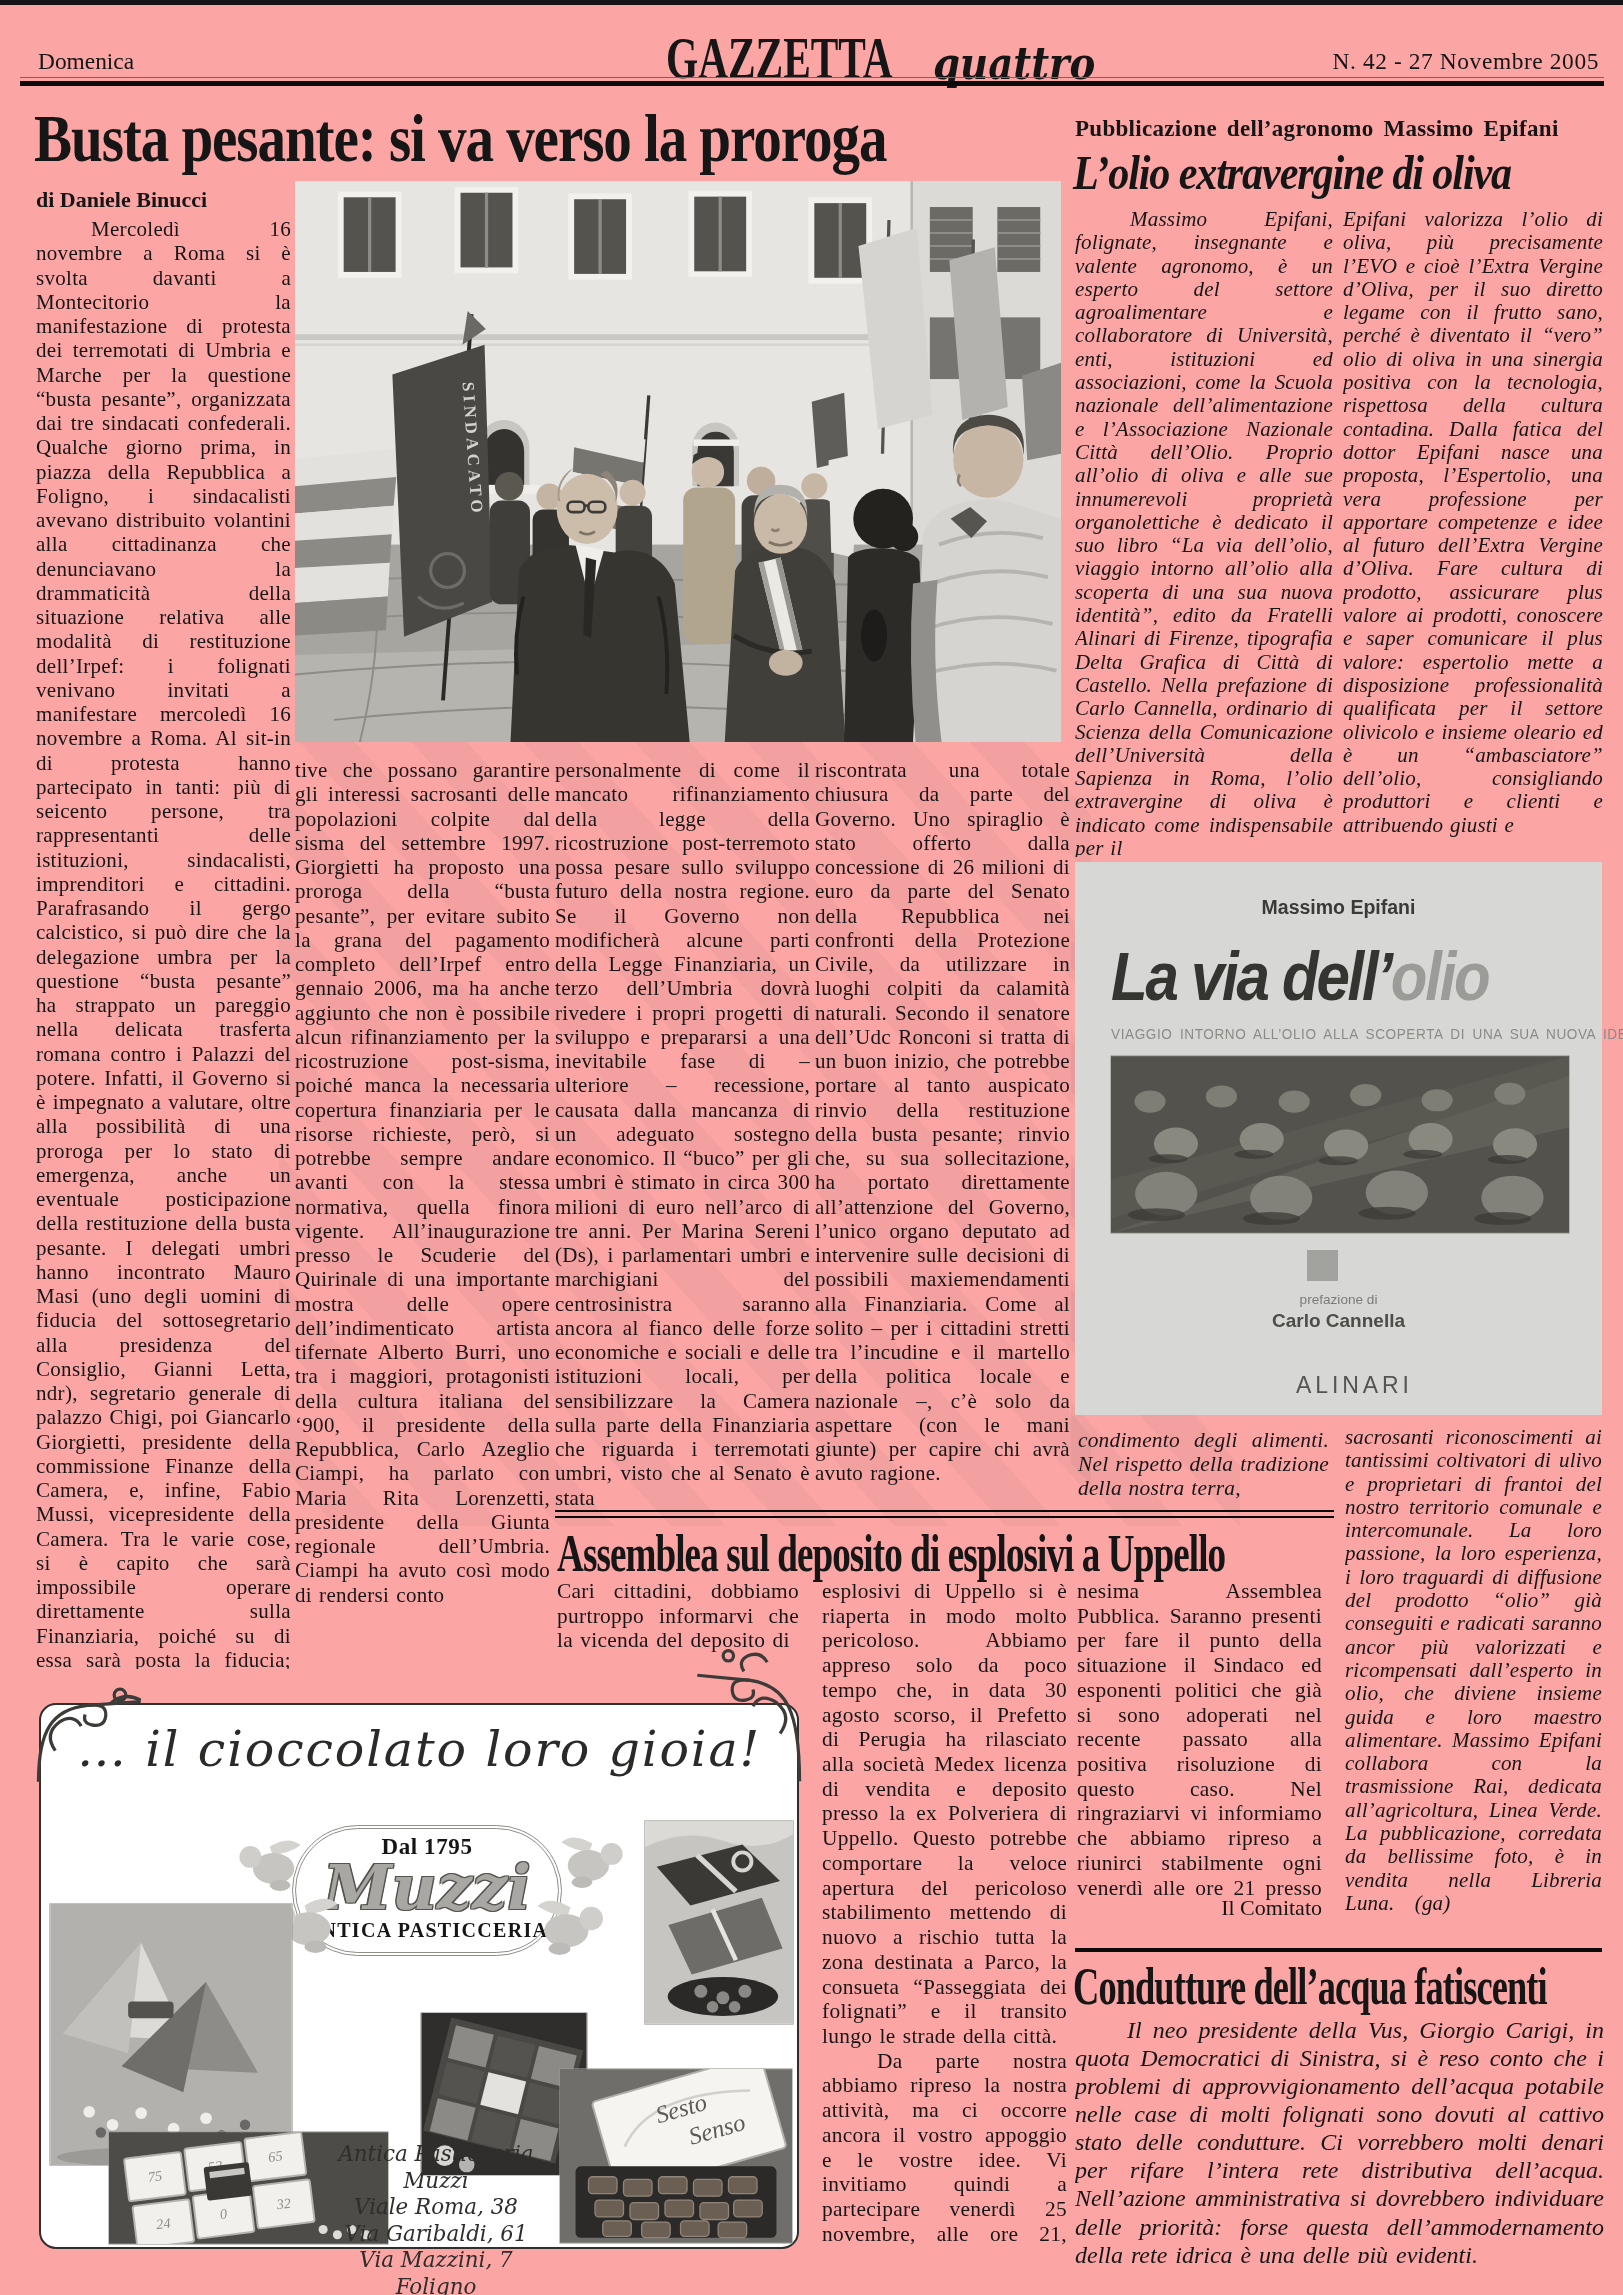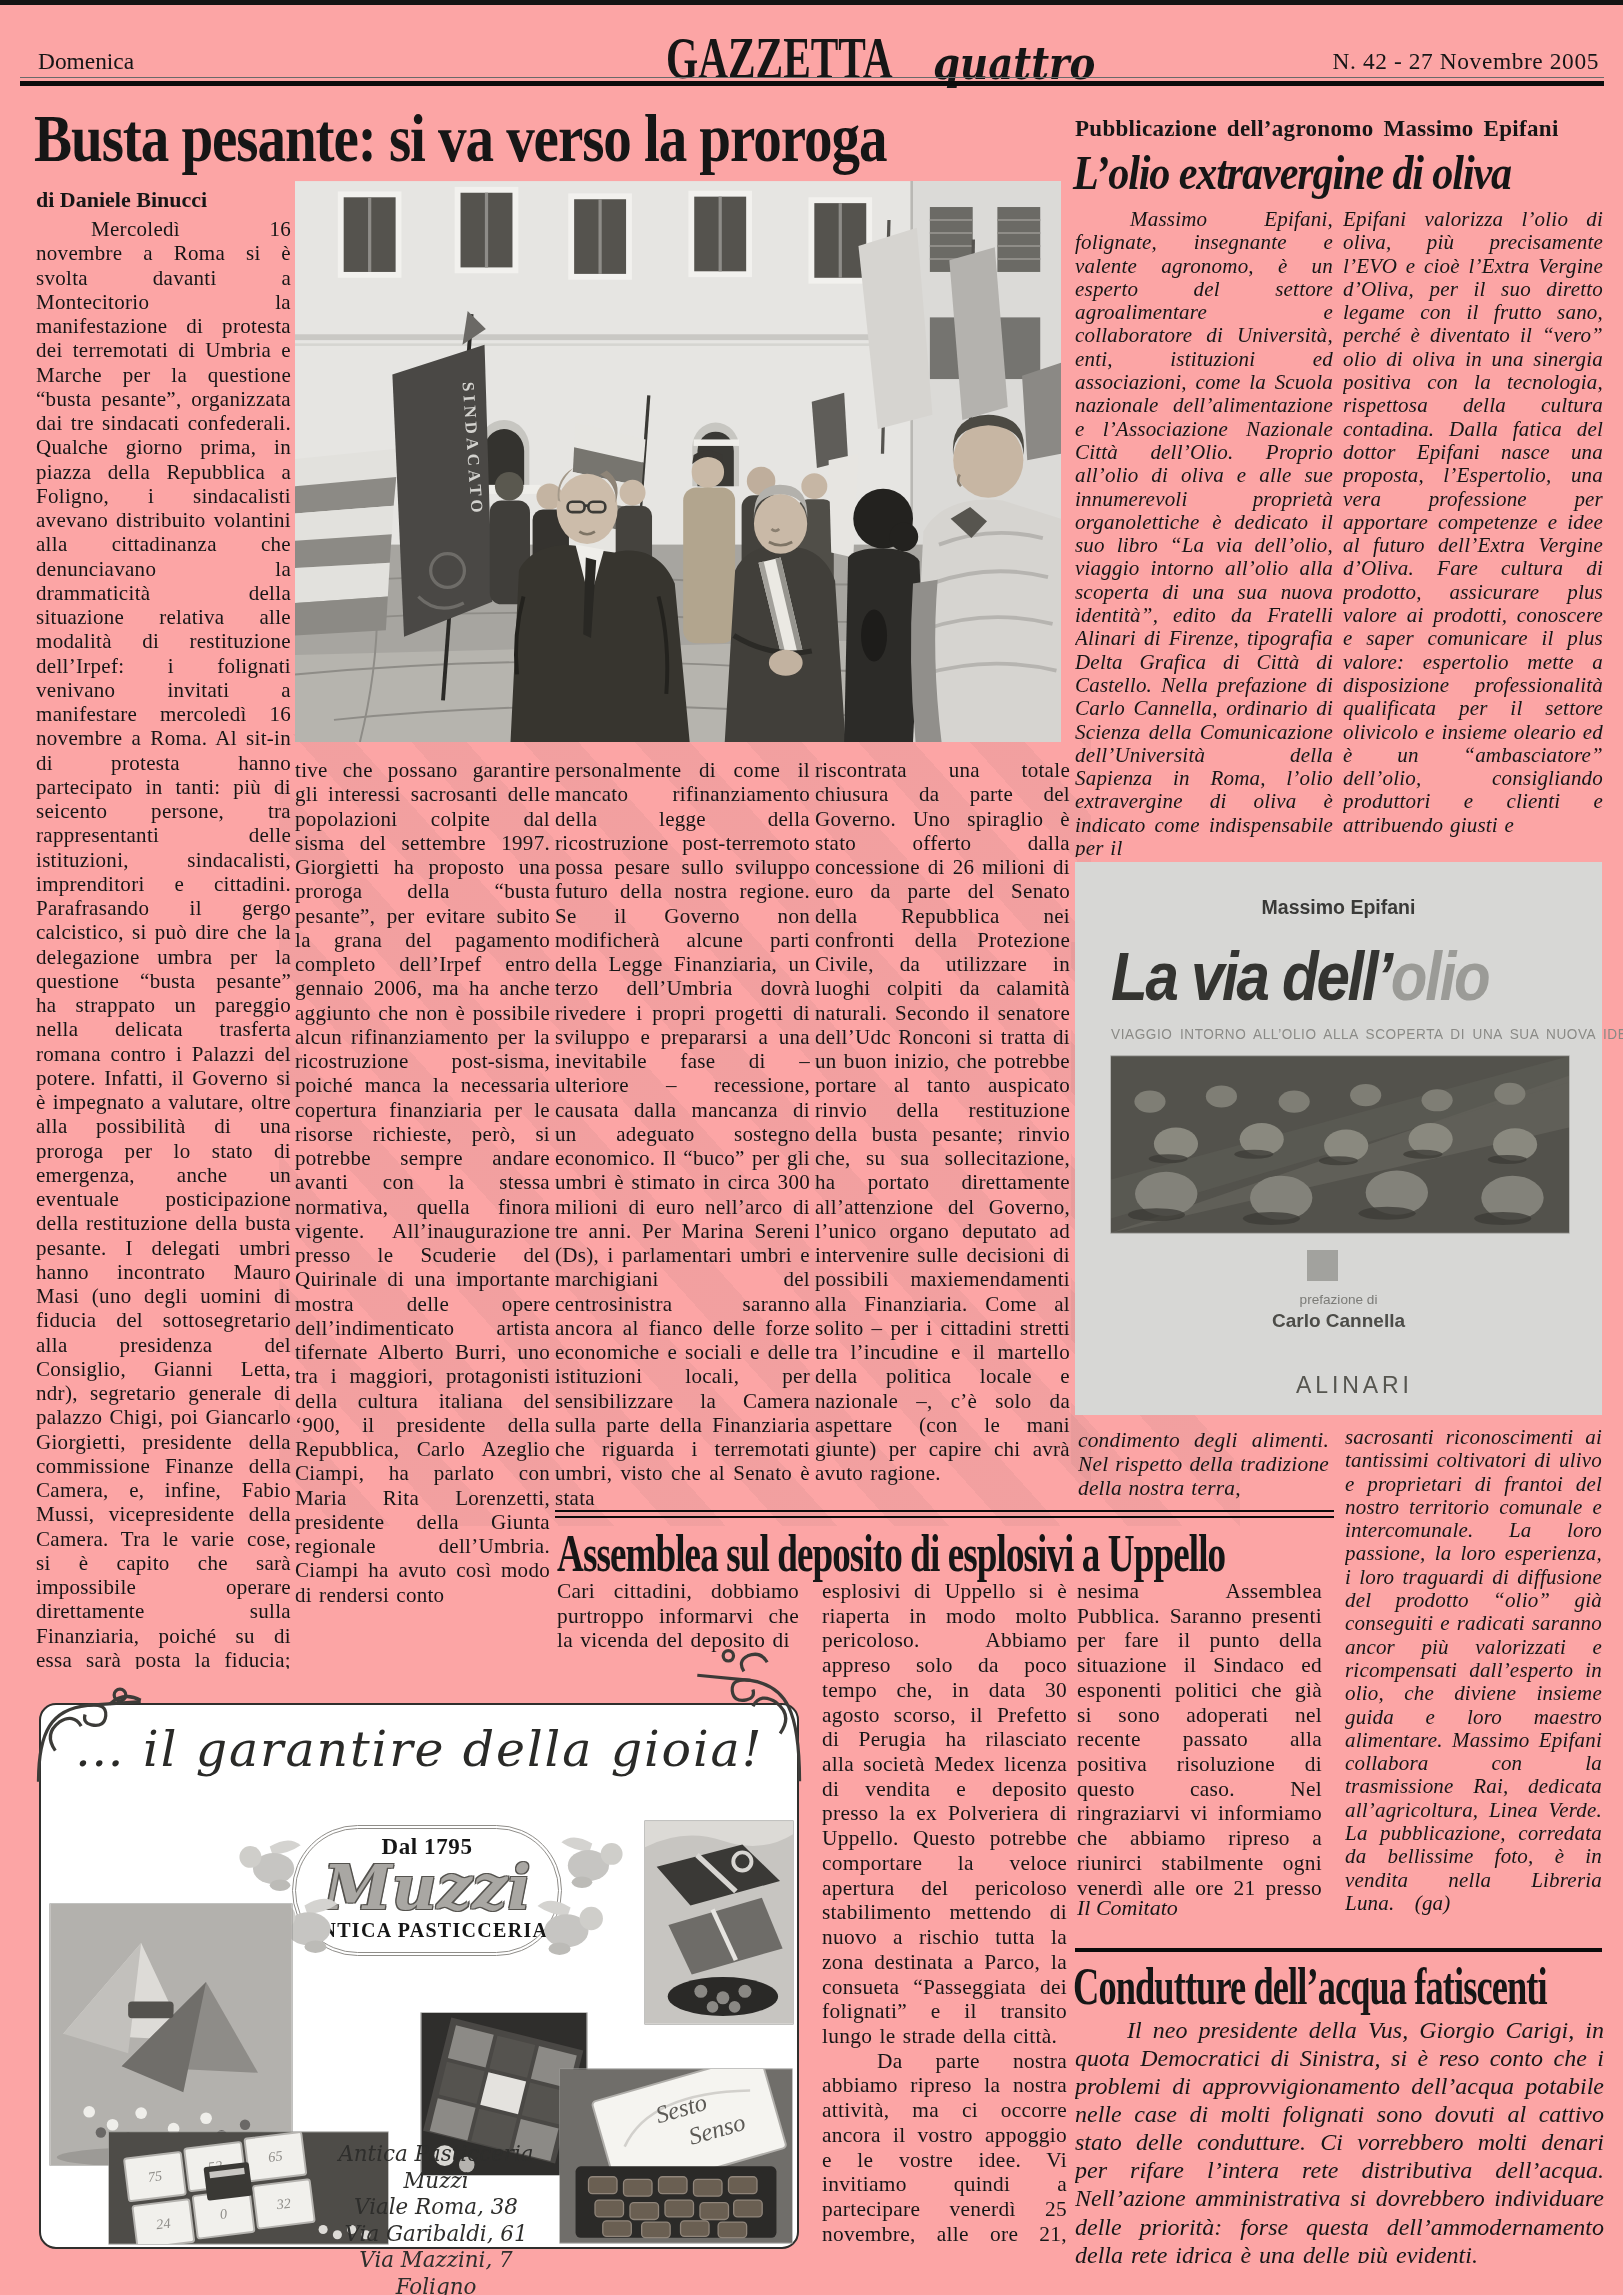--- a/index.html
+++ b/index.html
@@ -311,21 +311,21 @@
   <div class="abs rule" style="left:555px;top:1516px;width:779px;height:1.9px;"></div>
   <div class="abs" style="left:557px;top:1523px;width:777px;height:55px;">
     <span class="nowrap headline" style="font-size:53px;transform:scaleX(.70);">Assemblea sul deposito di esplosivi a Uppello</span>
   </div>
   <div class="abs jt body-col" style="left:557px;top:1579px;width:242px;height:83px;font-size:21.4px;">Cari cittadini, dobbiamo purtroppo informarvi che la vicenda del deposito di</div>
   <div class="abs jt body-col" style="left:822px;top:1579px;width:245px;height:669px;font-size:21.4px;">
     <div class="jt">esplosivi di Uppello si è riaperta in modo molto pericoloso. Abbiamo appreso solo da poco tempo che, in data 30 agosto scorso, il Prefetto di Perugia ha rilasciato alla società Medex licenza di vendita e deposito presso la ex Polveriera di Uppello. Questo potrebbe comportare la veloce apertura del pericoloso stabilimento mettendo di nuovo a rischio tutta la zona destinata a Parco, la consueta “Passeggiata dei folignati” e il transito lungo le strade della città.</div>
     <div class="jt indent">Da parte nostra abbiamo ripreso la nostra attività, ma ci occorre ancora il vostro appoggio e le vostre idee. Vi invitiamo quindi a partecipare venerdì 25 novembre, alle ore 21, presso il Centro Sociale di Uppello, all’en-</div>
   </div>
   <div class="abs jt body-col" style="left:1077px;top:1579px;width:245px;height:325px;font-size:21.4px;">nesima Assemblea Pubblica. Saranno presenti per fare il punto della situazione il Sindaco ed esponenti politici che già si sono adoperati nel recente passato alla positiva risoluzione di questo caso. Nel ringraziarvi vi informiamo che abbiamo ripreso a riunirci stabilmente ogni venerdì alle ore 21 presso il Centro Sociale di Uppello.</div>
-  <div class="abs" style="left:1077px;top:1895px;width:245px;text-align:left;font-size:22px;font-style:italic;">Il Comitato</div>
+  <div class="abs" style="left:1077px;top:1895px;width:245px;text-align:right;font-size:22px;">Il Comitato</div>
 
   <div class="abs rule" style="left:1075px;top:1948px;width:527px;height:3.9px;"></div>
   <div class="abs" style="left:1073px;top:1957px;width:529px;height:53px;">
     <span class="nowrap headline" style="font-size:52px;transform:scaleX(.70);">Condutture dell’acqua fatiscenti</span>
   </div>
   <div class="abs jt" style="left:1075px;top:2016px;width:529px;height:247px;font-size:24px;line-height:1.17;font-style:italic;text-indent:52px;word-spacing:1.9px;">Il neo presidente della Vus, Giorgio Carigi, in quota Democratici di Sinistra, si è reso conto che i problemi di approvvigionamento dell’acqua potabile nelle case di molti folignati sono dovuti al cattivo stato delle condutture. Ci vorrebbero molti denari per rifare l’intera rete distributiva dell’acqua. Nell’azione amministrativa si dovrebbero individuare delle priorità: forse questa dell’ammodernamento della rete idrica è una delle più evidenti.</div>
 
   <div class="abs adbox" style="left:39px;top:1703px;width:756px;height:542px;background:#fff;">
 
     <svg class="abs" style="left:-9px;top:-19.5px;" width="110" height="97" viewBox="0 0 170 150">
@@ -340,21 +340,21 @@
     <svg class="abs" style="right:-9px;top:-56px;" width="110" height="134" viewBox="0 0 170 206">
       <g stroke="#3c3b38" stroke-width="5" fill="none" transform="translate(170,0) scale(-1,1)">
         <path d="M10,204 C10,96 30,56 86,48 L168,40"></path>
         <path d="M86,48 q30,-4 28,16 q-2,18 -22,14 q-14,-3 -10,-16"></path>
         <path d="M40,130 q-20,-28 6,-48 q24,-16 36,6"></path>
         <path d="M60,20 q10,-18 30,-10 q16,8 6,24"></path>
         <circle cx="120" cy="10" r="8"></circle>
       </g>
     </svg>
 
-    <div class="abs script" style="left:0;top:15.6px;width:756px;text-align:center;font-size:49px;color:#2a2a28;letter-spacing:1.9px;">… il garantire della gioia!</div>
+    <div class="abs script" style="left:0;top:15.6px;width:756px;text-align:center;font-size:49px;color:#2a2a28;letter-spacing:1.9px;">… il cioccolato loro gioia!</div>
 
     <div class="abs" style="left:251px;top:101px;width:262px;height:123px;border:4.5px double #8f8d89;border-radius:71px;background:#fff;text-align:center;margin-top:19px;">
       <div style="margin-top:5.2px;font-size:23px;font-weight:bold;letter-spacing:0.6px;">Dal 1795</div>
       <div class="script" style="margin-top:-9px;font-size:62px;font-weight:bold;color:#a9a7a3;text-shadow:1.3px 1.3px 0 #55534f,-1.3px -1.3px 0 #55534f,1.3px -1.3px 0 #55534f,-1.3px 1.3px 0 #55534f;">Muzzi</div>
       <div style="margin-top:-5.2px;font-size:20px;font-weight:bold;letter-spacing:1.3px;">ANTICA PASTICCERIA</div>
     </div>
 
     <svg class="abs" style="left:190px;top:130px;" width="71" height="58" viewBox="0 0 110 90">
       <path d="M60,18 Q90,0 108,16 Q88,30 64,30 Z" fill="#d4d3d0"></path>
         <ellipse cx="66" cy="52" rx="32" ry="24" fill="#c6c5c2"></ellipse>

